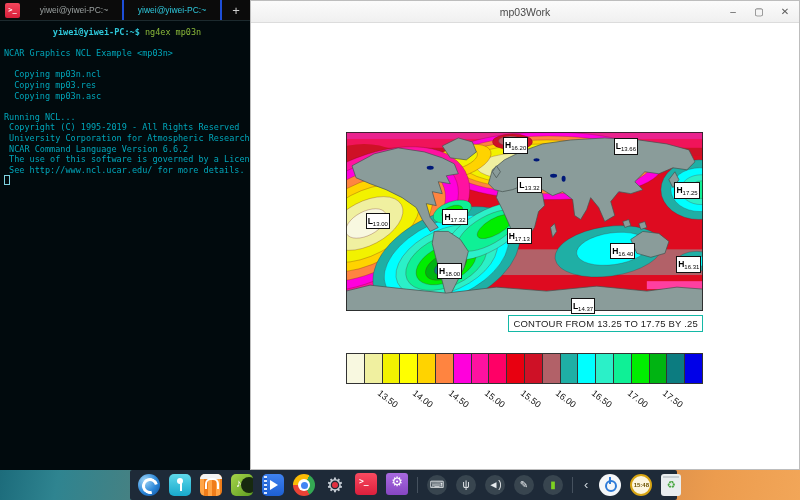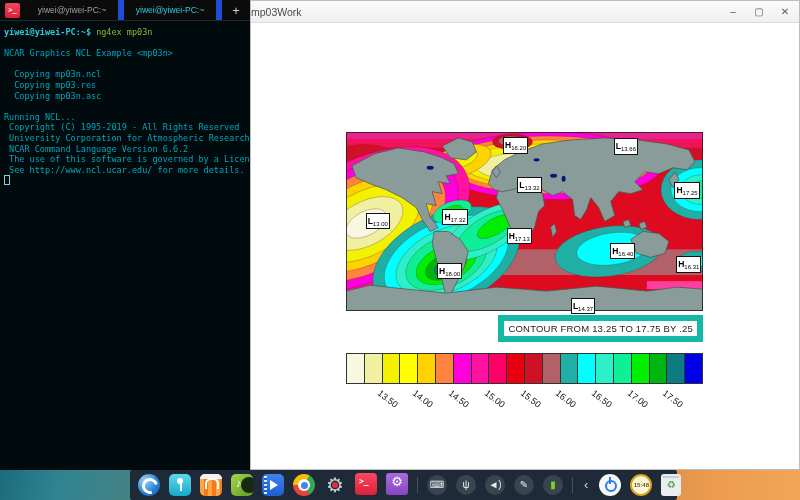--- a/index.html
+++ b/index.html
@@ -5,48 +5,48 @@
   * { margin:0; padding:0; box-sizing:border-box; }
   html,body { width:800px; height:500px; overflow:hidden; font-family:"Liberation Sans",sans-serif; }
   body { position:relative;
     background:linear-gradient(100deg,#0d4a59 0%,#1e6e7d 10%,#2f8490 16%,#7a7a63 45%,#c07a43 70%,#ec9c4e 90%,#f2a658 100%); }
 
   
   .terminal { position:absolute; left:0; top:0; width:250px; height:470px; background:#010a0d; }
   .tabbar { height:21px; background:#0b0b0b; display:flex; align-items:center; border-bottom:1px solid #1c2a2e; }
   .tab-appicon { width:15px; height:15px; margin:0 6px 0 5px; background:linear-gradient(#f4465c,#d91f3a); border-radius:2px;
     color:#fff; font:bold 7px "DejaVu Sans Mono",monospace; line-height:15px; text-align:center; flex:none; }
-  .tab { flex:1; text-align:center; font-size:8.5px; color:#9aa0a0; border-right:6px solid #1d4ed8; height:100%; line-height:21px;
+  .tab { flex:1; text-align:center; font-size:8.5px; color:#9aa0a0; border-right:2px solid #1d4ed8; height:100%; line-height:21px;
     overflow:hidden; white-space:nowrap; }
   .tab.active { color:#2ec8dc; }
   .tab-new { width:28px; text-align:center; color:#cfcfcf; font-size:13px; line-height:21px; }
   .tbody { padding:6px 0 0 4px; font:8.5px "DejaVu Sans Mono",monospace; line-height:10.6px; color:#00a6ba; }
-  .tline { white-space:pre; }
+  .tline { white-space:pre;text-align:center; }
   .prompt { color:#2fc8da; font-weight:bold; }
   .cmd { color:#8ab93a; }
   .tout { white-space:pre; font:inherit; color:#00a6ba; }
   .cursor { display:inline-block; width:6px; height:10px; border:1px solid #7fd2e0; vertical-align:-2px; }
 
   
   .appwin { position:absolute; left:250px; top:0; width:550px; height:470px; background:#ffffff; border:1px solid #bdbdbd; }
   .titlebar { height:22px; background:linear-gradient(#fbfbfb,#f0f0f0); border-bottom:1px solid #dcdcdc; position:relative; }
-  .wtitle { position:absolute; left:0; right:0; top:0; text-align:left; font-size:10.5px; color:#4a4a4a; line-height:22px; }
+  .wtitle { position:absolute; left:0; right:0; top:0; text-align:center; font-size:10.5px; color:#4a4a4a; line-height:22px; }
   .wbtns { position:absolute; right:6px; top:0; height:22px; display:flex; gap:10px; align-items:center; }
   .wbtn { width:16px; height:16px; text-align:center; line-height:16px; font-size:10px; color:#5a5a5a; }
 
   .plot-title { position:absolute; left:95px; top:86px; width:357px; text-align:center; font-size:21px; color:#1c1c1c; }
 
   .map-frame { position:absolute; left:95px; top:131px; width:357px; height:179px; }
   .map-frame svg { position:absolute; inset:0; width:100%; height:100%; }
   .extrema-layer { position:absolute; inset:0; }
   .exl { position:absolute; background:#fff; border:1px solid #111; padding:0 1px; line-height:9px; white-space:nowrap; }
   .exl .k { font-weight:bold; font-size:8.5px; color:#000; }
   .exl .v { font-size:6px; color:#000; vertical-align:-1.5px; }
 
-  .cinfo { position:absolute; top:314px; right:96px; border:6px solid #14b8a6; background:#fff; color:#222;
+  .cinfo { position:absolute; top:314px; right:96px; border:1px solid #14b8a6; background:#fff; color:#222;
     font-size:9.5px; letter-spacing:.2px; padding:2px 4px; }
 
   .colorbar { position:absolute; left:95px; top:352px; width:357px; height:31px; display:flex; border:1px solid #333; background:#fff; }
   .cbcell { flex:1; border-right:1px solid #333; }
   .cbcell:last-child { border-right:none; }
   .cbticks { position:absolute; left:95px; top:385px; width:357px; height:26px; }
   .tick { position:absolute; top:2px; font-size:9px; color:#111; transform-origin:left top; transform:rotate(38deg); white-space:nowrap; }
 
   
   .dock { position:absolute; left:130px; top:470px; width:547px; height:30px; background:#1e2a38; border-radius:2px;

